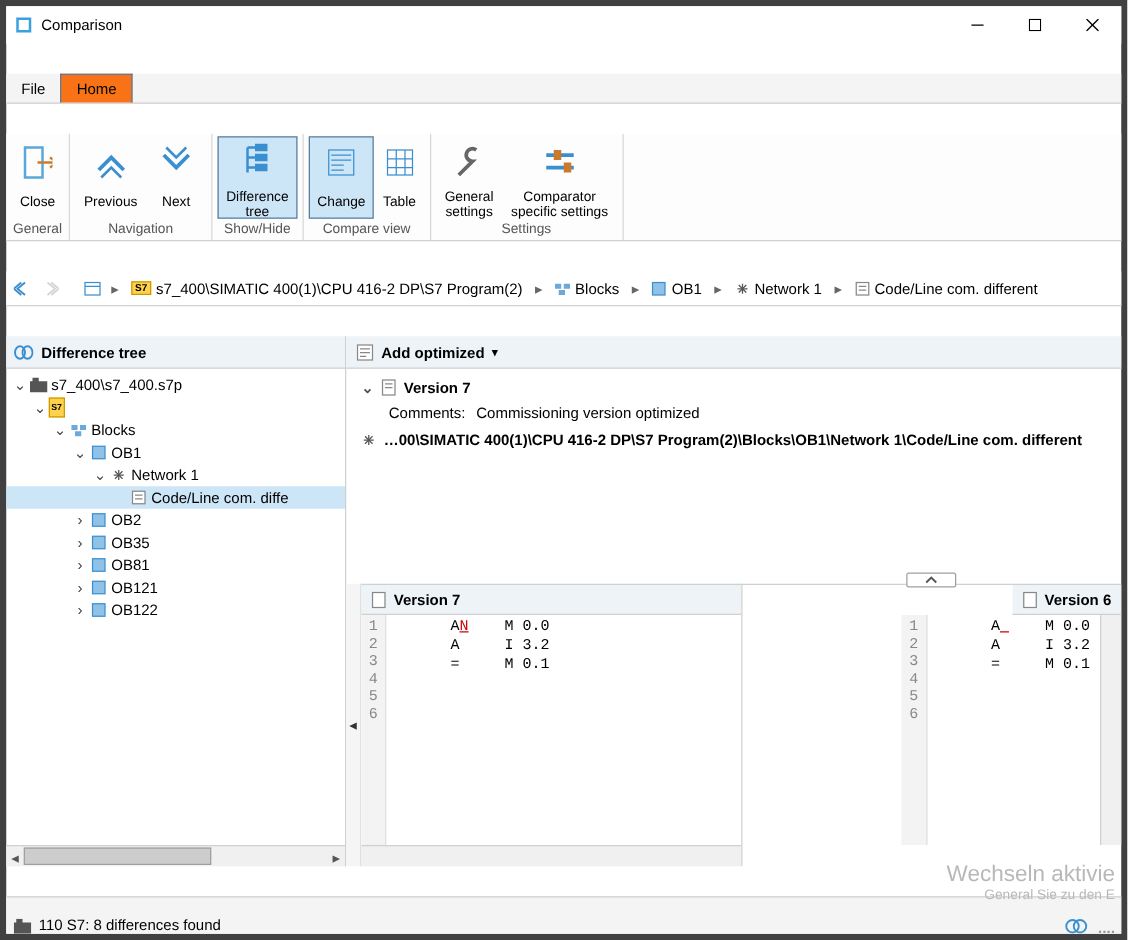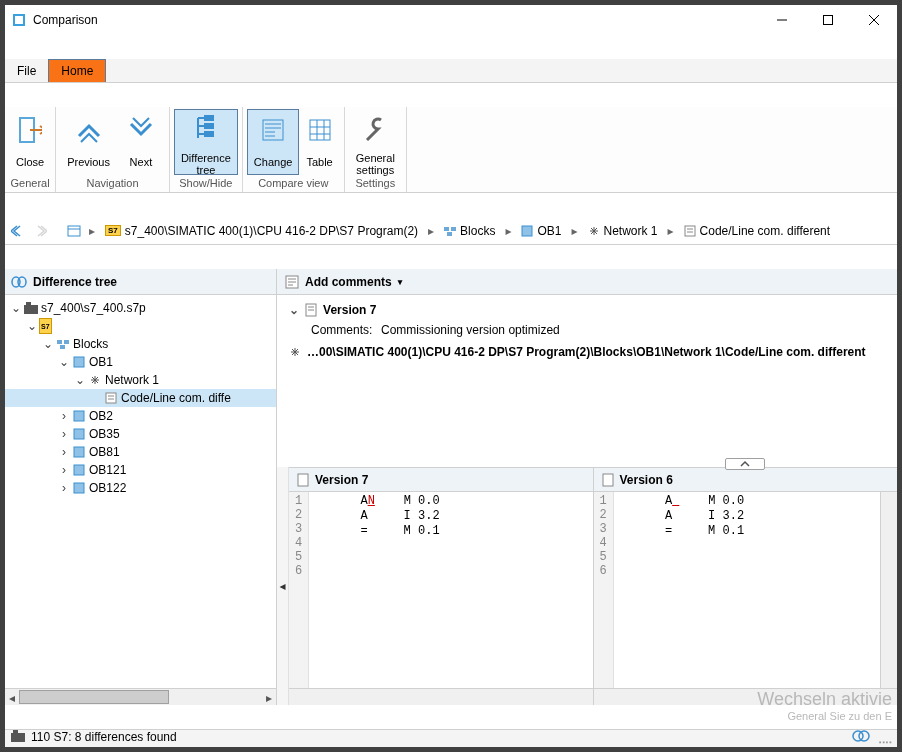--- a/index.html
+++ b/index.html
@@ -41,30 +41,30 @@
 .comments-bar { height: 26px; display: flex; align-items: center; padding: 0 8px; background: #eef3f8; border-bottom: 1px solid #d0d0d0; font-weight: bold; gap: 6px; }
 .details { padding: 8px 12px; }
 .details .ver-heading { font-weight: bold; margin-bottom: 6px; display: flex; align-items: center; gap: 6px; }
 .details .kv { display: flex; margin-bottom: 2px; font-size: 12px; }
 .details .kv .k { width: 70px; }
 .details .path-row { margin-top: 8px; font-weight: bold; display: flex; align-items: center; gap: 6px; text-align: center; }
 .compare-area { flex: 1; display: flex; min-height: 0; position: relative; }
 .gutter { width: 12px; display: flex; align-items: center; justify-content: center; background: #f5f5f5; border-right: 1px solid #e0e0e0; position: relative; }
 .gutter .collapse-handle { position: absolute; top: 50%; transform: translateY(-50%); cursor: pointer; color: #333; }
 .code-pane { flex: 1; display: flex; flex-direction: column; min-width: 0; border-top: 1px solid #d0d0d0; }
-.code-pane + .code-pane { border-left: 1px solid #d0d0d0; }
+.code-pane + .code-pane { border-left: 1px solid #d0d0d0; align-items: flex-end; }
 .code-header { height: 24px; display: flex; align-items: center; padding: 0 8px; background: #eef3f8; font-weight: bold; gap: 6px; border-bottom: 1px solid #d0d0d0; }
 .code-body { flex: 1; display: flex; font-family: "Courier New", monospace; font-size: 12px; overflow: auto; background: #fff; position: relative; }
 .code-lineno { background: #f3f3f3; color: #888; text-align: right; padding: 2px 6px; user-select: none; border-right: 1px solid #e0e0e0; }
 .code-lines { padding: 2px 8px; }
 .code-line { white-space: pre; height: 15px; }
 .code-line .diff { color: #c00; text-decoration: underline; }
 .code-scroll-x { height: 17px; border-top: 1px solid #d0d0d0; background: #f0f0f0; }
 .expand-up { position: absolute; top: -10px; left: 50%; transform: translateX(-50%); width: 40px; height: 12px; background: #fff; border: 1px solid #a0a0a0; border-radius: 2px; display:flex;align-items:center;justify-content:center; cursor:pointer;}
-.status-bar { height: 18px; border-top: 1px solid #d0d0d0; display: flex; align-items: flex-start; padding: 0 6px; font-size: 12px; background: #f4f4f4; gap: 6px; }
+.status-bar { height: 30px; border-top: 1px solid #d0d0d0; display: flex; align-items: flex-end; padding: 0 6px; font-size: 12px; background: #f4f4f4; gap: 6px; }
 .status-bar .spacer { flex: 1; }
 .watermark { position: absolute; right: 10px; bottom: 30px; color: #b8b8b8; font-size: 18px; pointer-events: none; text-align: right;}
 .watermark .sub { font-size: 11px; }
 svg { display: block; }
 .vscroll { width: 17px; background: #f0f0f0; border-left: 1px solid #d0d0d0; }
 </style>
 </head>
 <body>
 
 <div class="window">
@@ -190,20 +190,32 @@
     <div class="ribbon-group">
       <div class="buttons">
         <div class="ribbon-btn">
           <span class="icon">
               <svg width="28" height="28">
                 <path d="M20 6 a5 5 0 1 0 -3 9 L6 26" fill="none" stroke="#666" stroke-width="3"></path>
               </svg>
             </span>
           <span class="label">General
 settings</span>
+        </div>
+        <div class="ribbon-btn">
+          <span class="icon">
+              <svg width="30" height="28">
+                <line x1="4" y1="10" x2="26" y2="10" stroke="#3a8fd0" stroke-width="3"></line>
+                <rect x="10" y="6" width="6" height="8" fill="#cc7a2a"></rect>
+                <line x1="4" y1="20" x2="26" y2="20" stroke="#3a8fd0" stroke-width="3"></line>
+                <rect x="18" y="16" width="6" height="8" fill="#cc7a2a"></rect>
+              </svg>
+            </span>
+          <span class="label">Comparator
+specific settings</span>
         </div>
       </div>
       <div class="group-label">Settings</div>
     </div>
   </div>
 
   <div class="breadcrumb-bar">
     <span class="nav-arrow">
         <svg width="14" height="12">
           <path d="M9 1 L3 6 L9 11 M6 1 L0 6 L6 11" fill="none" stroke="#3a8fd0" stroke-width="1.5"></path>
@@ -397,21 +409,21 @@
     <div class="right-pane">
       <div class="comments-bar">
         <span>
             <svg width="14" height="14">
               <rect x="1" y="1" width="12" height="12" fill="#fff" stroke="#888"></rect>
               <line x1="3" y1="4" x2="11" y2="4" stroke="#888"></line>
               <line x1="3" y1="7" x2="11" y2="7" stroke="#888"></line>
               <line x1="3" y1="10" x2="8" y2="10" stroke="#888"></line>
             </svg>
           </span>
-        <span>Add comments</span>
+        <span>Add optimized</span>
         <span style="font-size:9px">▾</span>
       </div>
 
       <div class="details">
         <div class="ver-heading">
           <span style="color:#555">⌄</span>
           <span>
               <svg width="12" height="14">
                 <rect x="1" y="1" width="10" height="12" fill="#fff" stroke="#888"></rect>
                 <line x1="3" y1="4" x2="9" y2="4" stroke="#888"></line>

